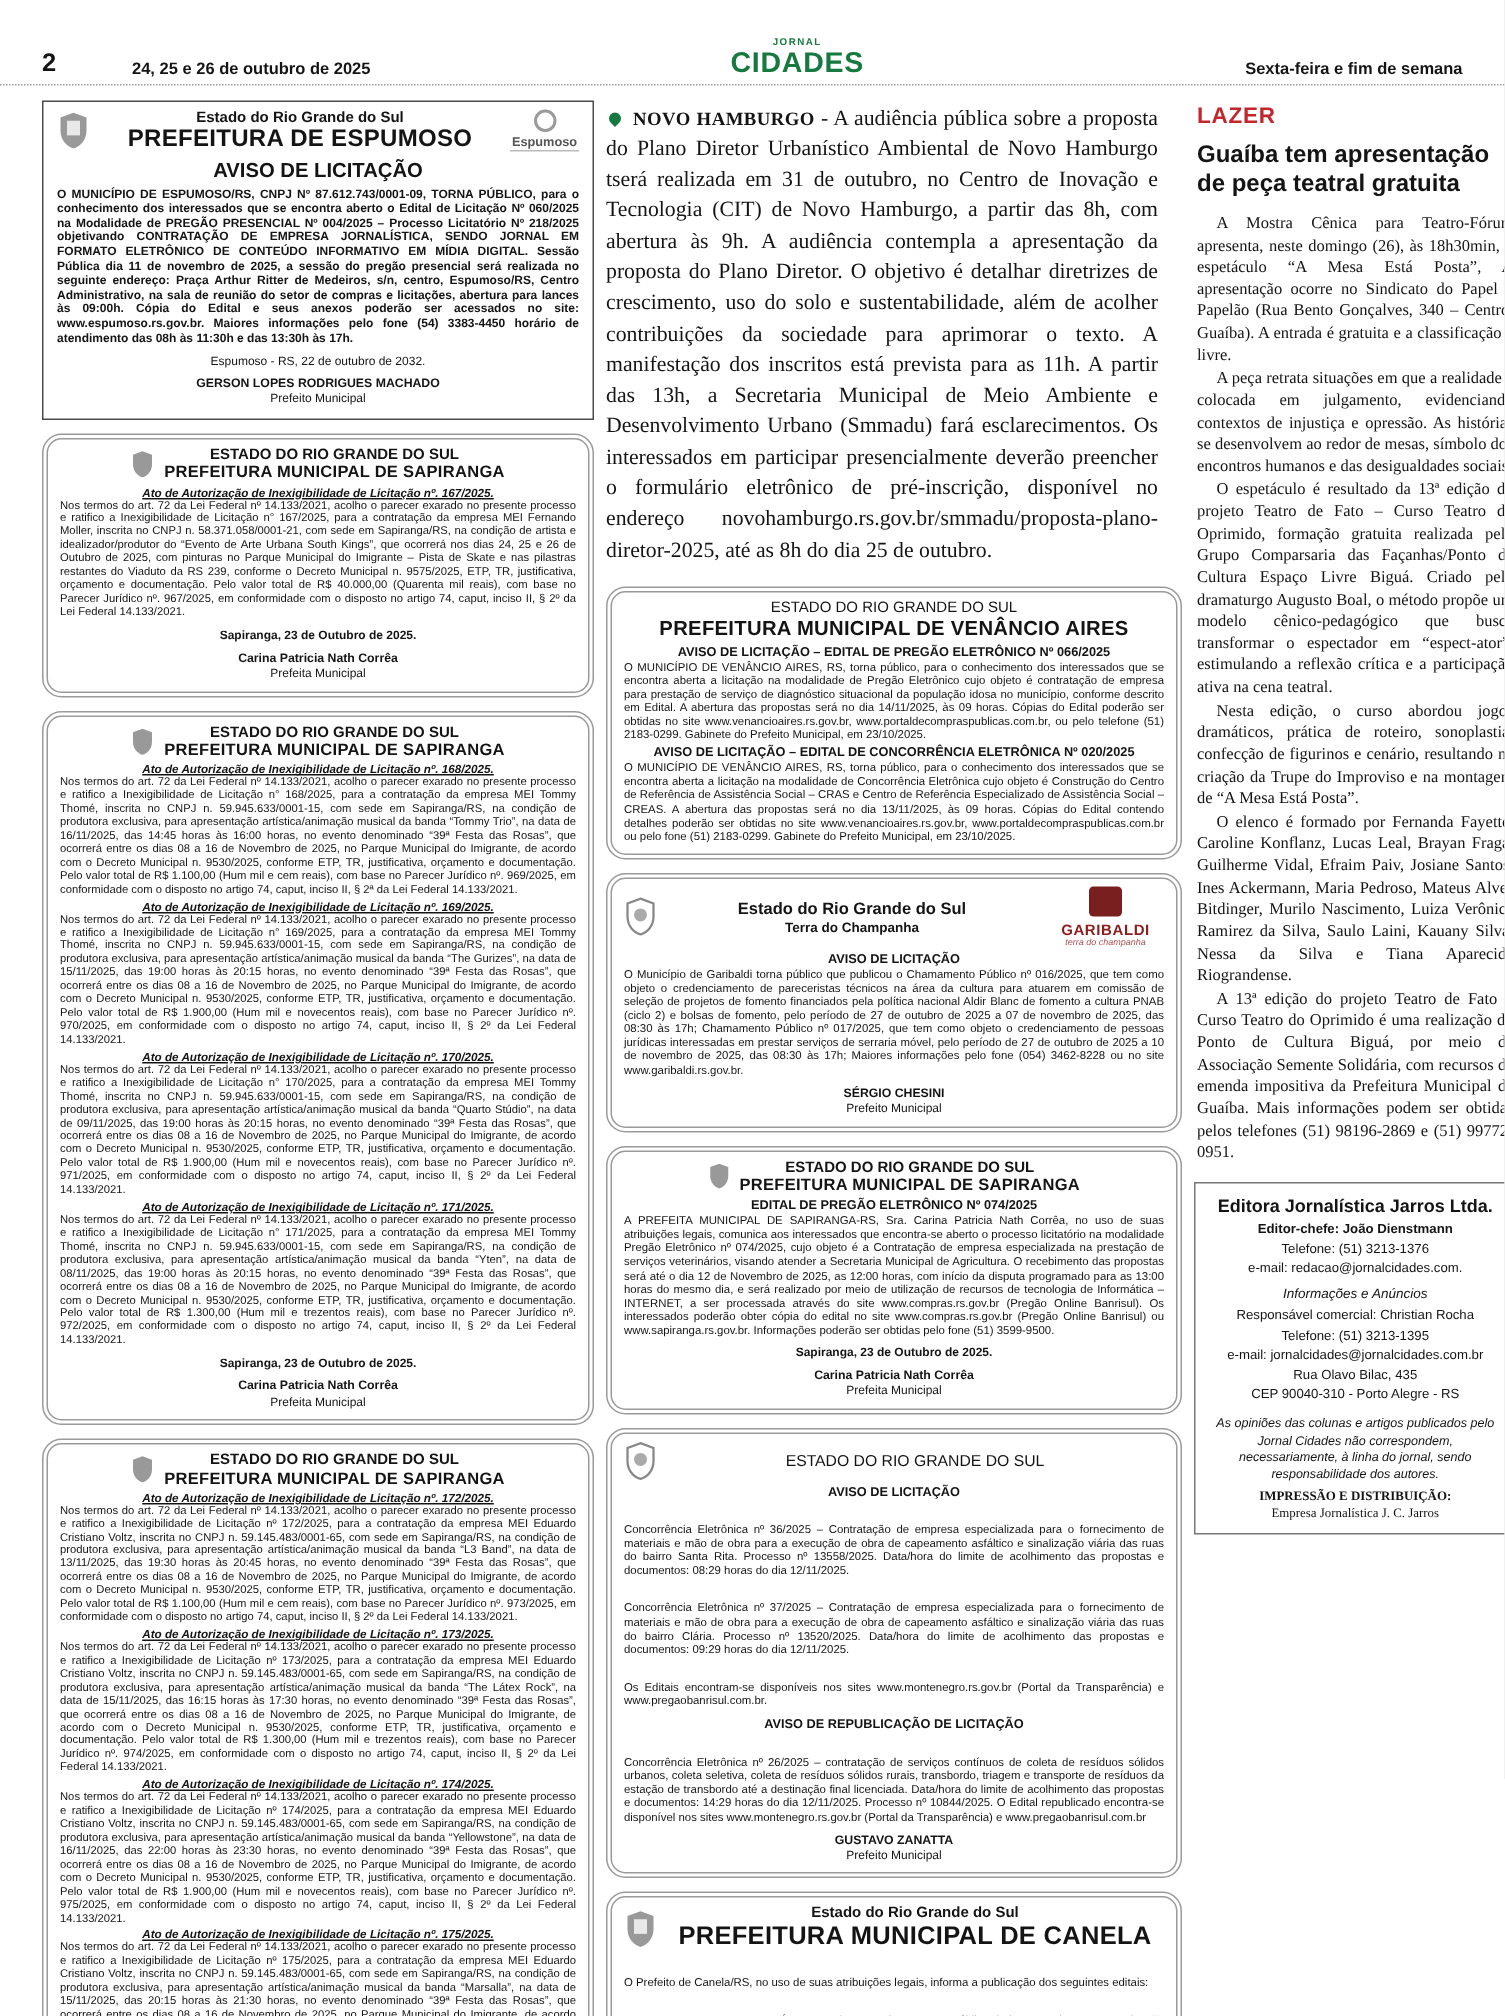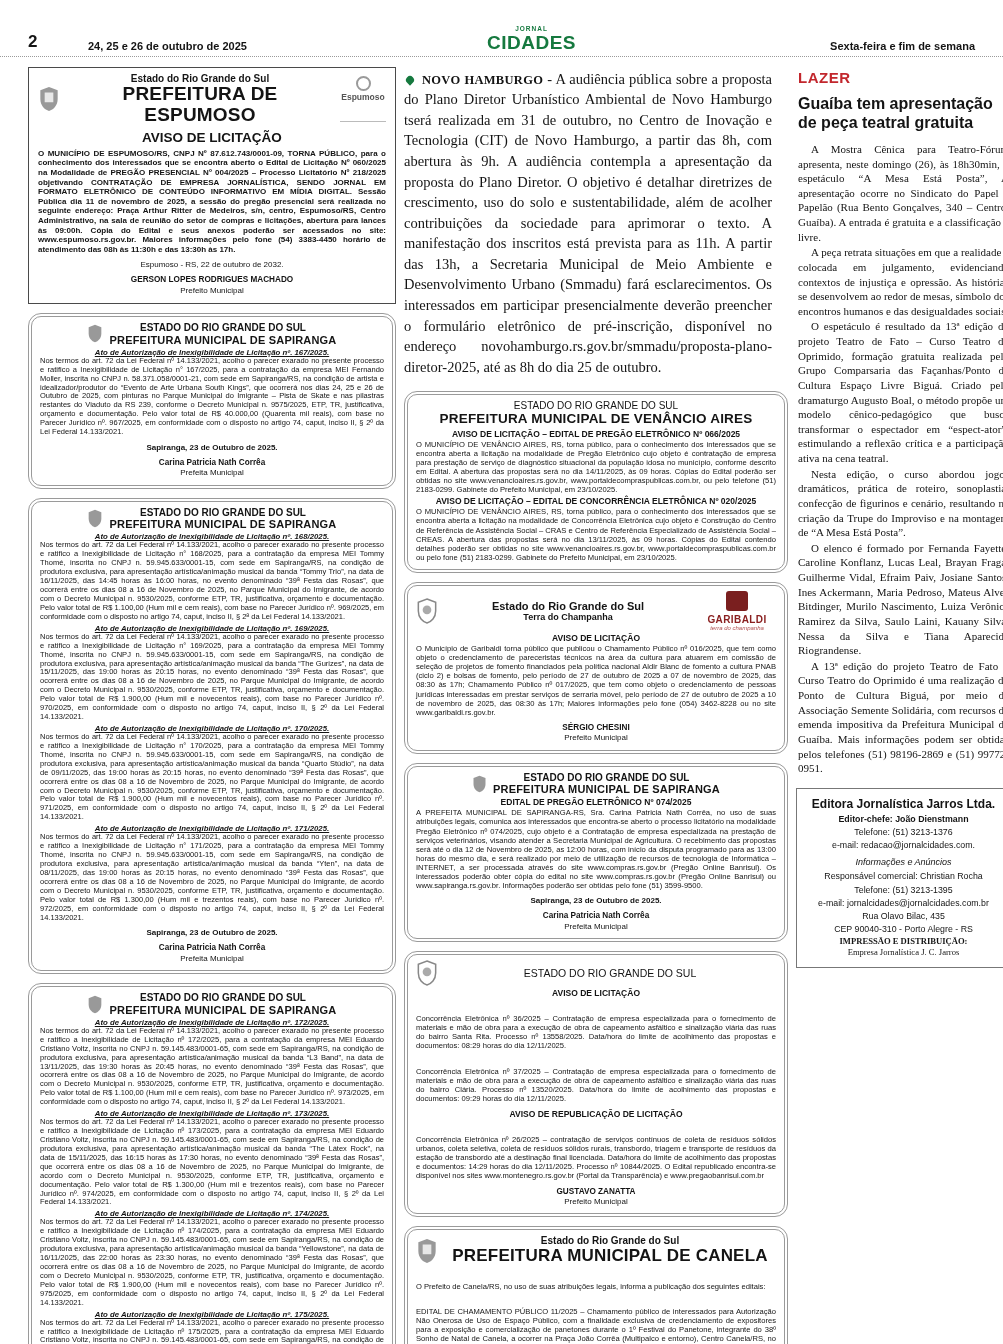--- a/index.html
+++ b/index.html
@@ -24,21 +24,21 @@
   .col-right{width:215px;flex:none;}
 
   
   .sq-box{border:1.5px solid #4a4a4a;padding:5px 9px 8px 9px;margin-bottom:9px;}
   .rd-box{border:1px solid #9a9a9a;border-radius:13px;padding:2px;margin-bottom:9px;background:#fff;}
   .rd-inner{border:1px solid #9a9a9a;border-radius:10px;padding:5px 8px 7px 8px;}
 
   .org-head{display:flex;align-items:center;justify-content:center;gap:6px;margin-bottom:2px;}
   .org-lines{text-align:center;}
   .org-state{font-size:10px;font-weight:bold;line-height:1.15;}
-  .org-name{font-size:19px;font-weight:bold;line-height:1.1;letter-spacing:.2px;}
+  .org-name{font-size:16px;font-weight:bold;line-height:1.1;letter-spacing:.2px;}
   .org-name.md{font-size:13.5px;}
   .org-name.sm2{font-size:11px;}
   .org-tagline{font-size:9px;font-weight:bold;}
   .crest{width:22px;height:26px;flex:none;}
   .crest svg{width:100%;height:100%;}
 
   .notice-title{text-align:center;font-weight:bold;font-size:13.5px;margin:4px 0 4px 0;}
   .notice-title.sm{font-size:8.5px;margin:2px 0 1px 0;}
   .notice-body{font-size:7.6px;line-height:1.2;text-align:justify;}
   .notice-body.bold{font-weight:bold;font-size:8px;}
@@ -47,21 +47,21 @@
              text-align:center;margin-top:2px;}
   .act-body{font-size:7.5px;line-height:1.19;text-align:justify;}
   .dateline{text-align:center;font-size:8px;font-weight:bold;margin-top:6px;}
   .dateline.plain{font-weight:normal;}
   .signer{text-align:center;font-size:8.2px;font-weight:bold;margin-top:6px;line-height:1.25;}
   .signer-role{text-align:center;font-size:8px;line-height:1.2;}
 
   
   .esp-logo{width:46px;flex:none;text-align:center;line-height:1;}
   .esp-logo .ring{width:15px;height:15px;border:2px solid #9a9a9a;border-radius:50%;margin:0 auto 2px auto;}
-  .esp-logo .word{font-size:8.5px;font-weight:bold;color:#555;border-bottom:1px solid #bbb;padding-bottom:19px;}
+  .esp-logo .word{font-size:8.5px;font-weight:bold;color:#555;border-bottom:1px solid #bbb;padding-bottom:1px;}
 
   
   .gar-logo{width:78px;flex:none;text-align:center;line-height:1;}
   .gar-logo .blocks{display:inline-block;width:22px;height:20px;background:
       linear-gradient(#7a1f1f,#7a1f1f);border-radius:3px;margin-bottom:1px;position:relative;}
   .gar-logo .word{font-size:10px;font-weight:bold;color:#8a2020;letter-spacing:.4px;display:block;}
   .gar-logo .script{font-size:6px;color:#b05050;font-style:italic;display:block;}
 
   
   .news{font-family:"Liberation Serif",serif;font-size:14.5px;line-height:1.42;
@@ -297,20 +297,21 @@
                 </svg>
           </span>
           <div class="org-lines" style="flex:1;">
             <div class="org-state" style="font-weight:normal;font-size:10.5px;">ESTADO DO RIO GRANDE DO SUL</div>
           </div>
         </div>
         <div class="notice-title sm">AVISO DE LICITAÇÃO</div>
         <div class="notice-body">
           <p>Concorrência Eletrônica nº 36/2025 – Contratação de empresa especializada para o fornecimento de materiais e mão de obra para a execução de obra de capeamento asfáltico e sinalização viária das ruas do bairro Santa Rita. Processo nº 13558/2025. Data/hora do limite de acolhimento das propostas e documentos: 08:29 horas do dia 12/11/2025.</p>
           <p>Concorrência Eletrônica nº 37/2025 – Contratação de empresa especializada para o fornecimento de materiais e mão de obra para a execução de obra de capeamento asfáltico e sinalização viária das ruas do bairro Clária. Processo nº 13520/2025. Data/hora do limite de acolhimento das propostas e documentos: 09:29 horas do dia 12/11/2025.</p>
+          <p>Os Editais encontram-se disponíveis nos sites www.montenegro.rs.gov.br (Portal da Transparência) e www.pregaobanrisul.com.br.</p>
         </div>
         <div class="notice-title sm" style="margin-top:6px;">AVISO DE REPUBLICAÇÃO DE LICITAÇÃO</div>
         <div class="notice-body">
           <p>Concorrência Eletrônica nº 26/2025 – contratação de serviços contínuos de coleta de resíduos sólidos urbanos, coleta seletiva, coleta de resíduos sólidos rurais, transbordo, triagem e transporte de resíduos da estação de transbordo até a destinação final licenciada. Data/hora do limite de acolhimento das propostas e documentos: 14:29 horas do dia 12/11/2025. Processo nº 10844/2025. O Edital republicado encontra-se disponível nos sites www.montenegro.rs.gov.br (Portal da Transparência) e www.pregaobanrisul.com.br</p>
         </div>
         <div class="signer">GUSTAVO ZANATTA</div>
         <div class="signer-role">Prefeito Municipal</div>
       </div>
         </div>
 
@@ -356,19 +357,20 @@
         <div class="pub-title">Editora Jornalística Jarros Ltda.</div>
         <div class="pub-line" style="font-weight:bold;">Editor-chefe: João Dienstmann</div>
         <div class="pub-line">Telefone: (51) 3213-1376</div>
         <div class="pub-line">e-mail: redacao@jornalcidades.com.</div>
         <div class="pub-info">Informações e Anúncios</div>
         <div class="pub-line">Responsável comercial: Christian Rocha</div>
         <div class="pub-line">Telefone: (51) 3213-1395</div>
         <div class="pub-line">e-mail: jornalcidades@jornalcidades.com.br</div>
         <div class="pub-line">Rua Olavo Bilac, 435</div>
         <div class="pub-line">CEP 90040-310 - Porto Alegre - RS</div>
+        <div class="pub-note">As opiniões das colunas e artigos publicados pelo Jornal Cidades não correspondem, necessariamente, à linha do jornal, sendo responsabilidade dos autores.</div>
         <div class="pub-dist" style="font-weight:bold;">IMPRESSÃO E DISTRIBUIÇÃO:</div>
         <div class="pub-dist">Empresa Jornalística J. C. Jarros</div>
       </div>
     </div>
 
   </div>
 </div>
 
 </body></html>

